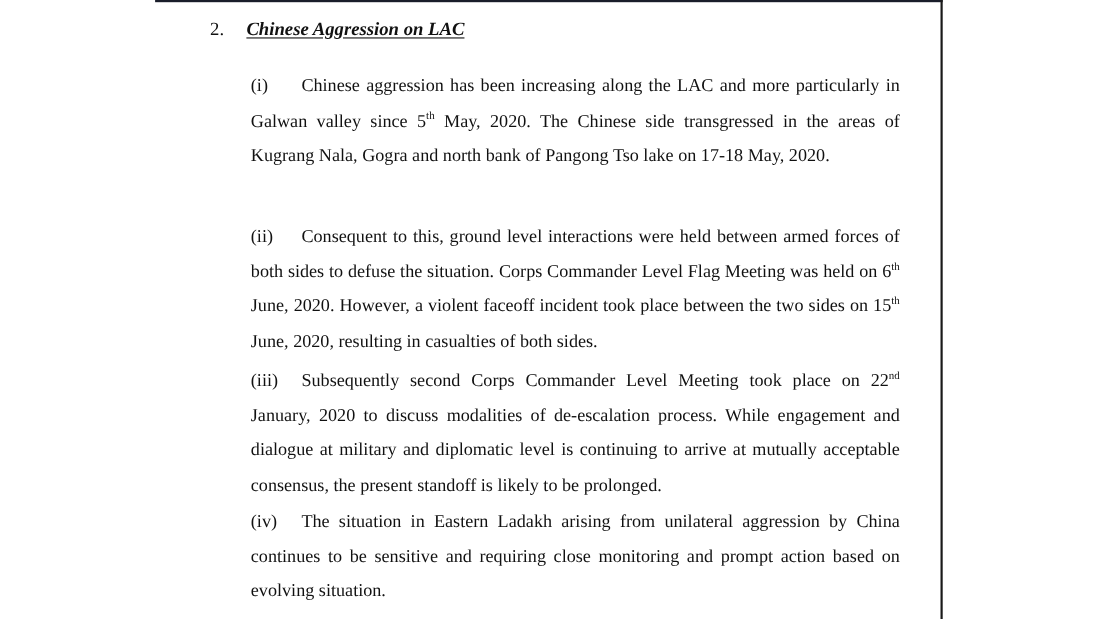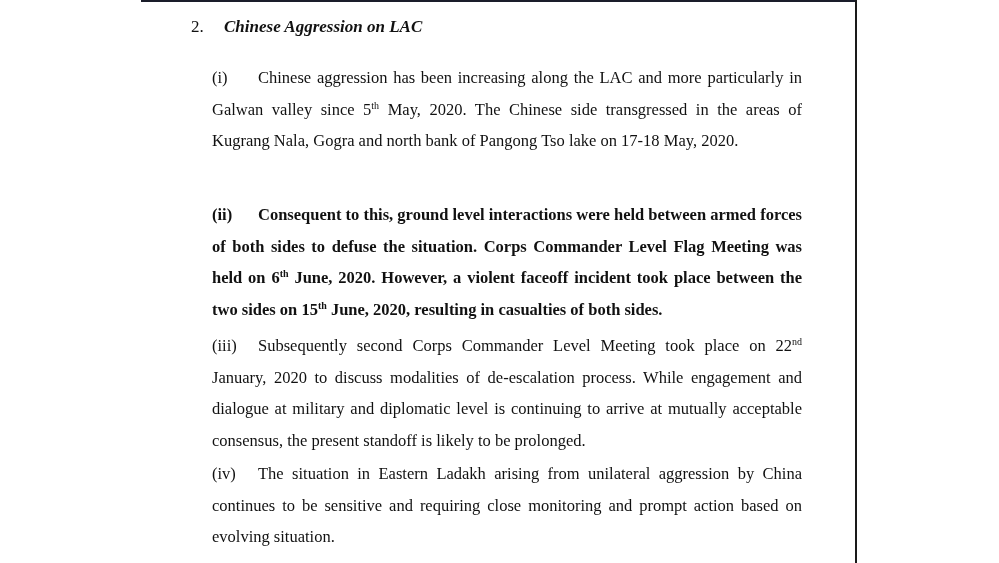--- a/index.html
+++ b/index.html
@@ -38,42 +38,43 @@
     font-size: 17px;
     white-space: nowrap;
   }
   .heading .num {
     display: inline-block;
     width: 33px;
   }
   .heading .title {
     font-weight: bold;
     font-style: italic;
+    text-decoration: underline;
     text-underline-offset: 2px;
   }
   .para {
     position: absolute;
-    left: 212px;
+    left: 228px;
     width: 590px;
     font-size: 16.5px;
     line-height: 31.5px;
     text-align: justify;
     text-align-last: left;
   }
   .para .label {
     display: inline-block;
     width: 46px;
   }
   .para sup {
     font-size: 10px;
     line-height: 0;
     vertical-align: super;
   }
   #p1 { top: 62px; }
-  #p2 { top: 199px; font-weight: bold; }
+  #p2 { top: 199px; }
   #p3 { top: 330px; }
   #p4 { top: 458px; }
 </style>
 </head>
 <body>
 
 <div class="top-rule"></div>
 <div class="right-rule"></div>
 
 <div class="heading">

